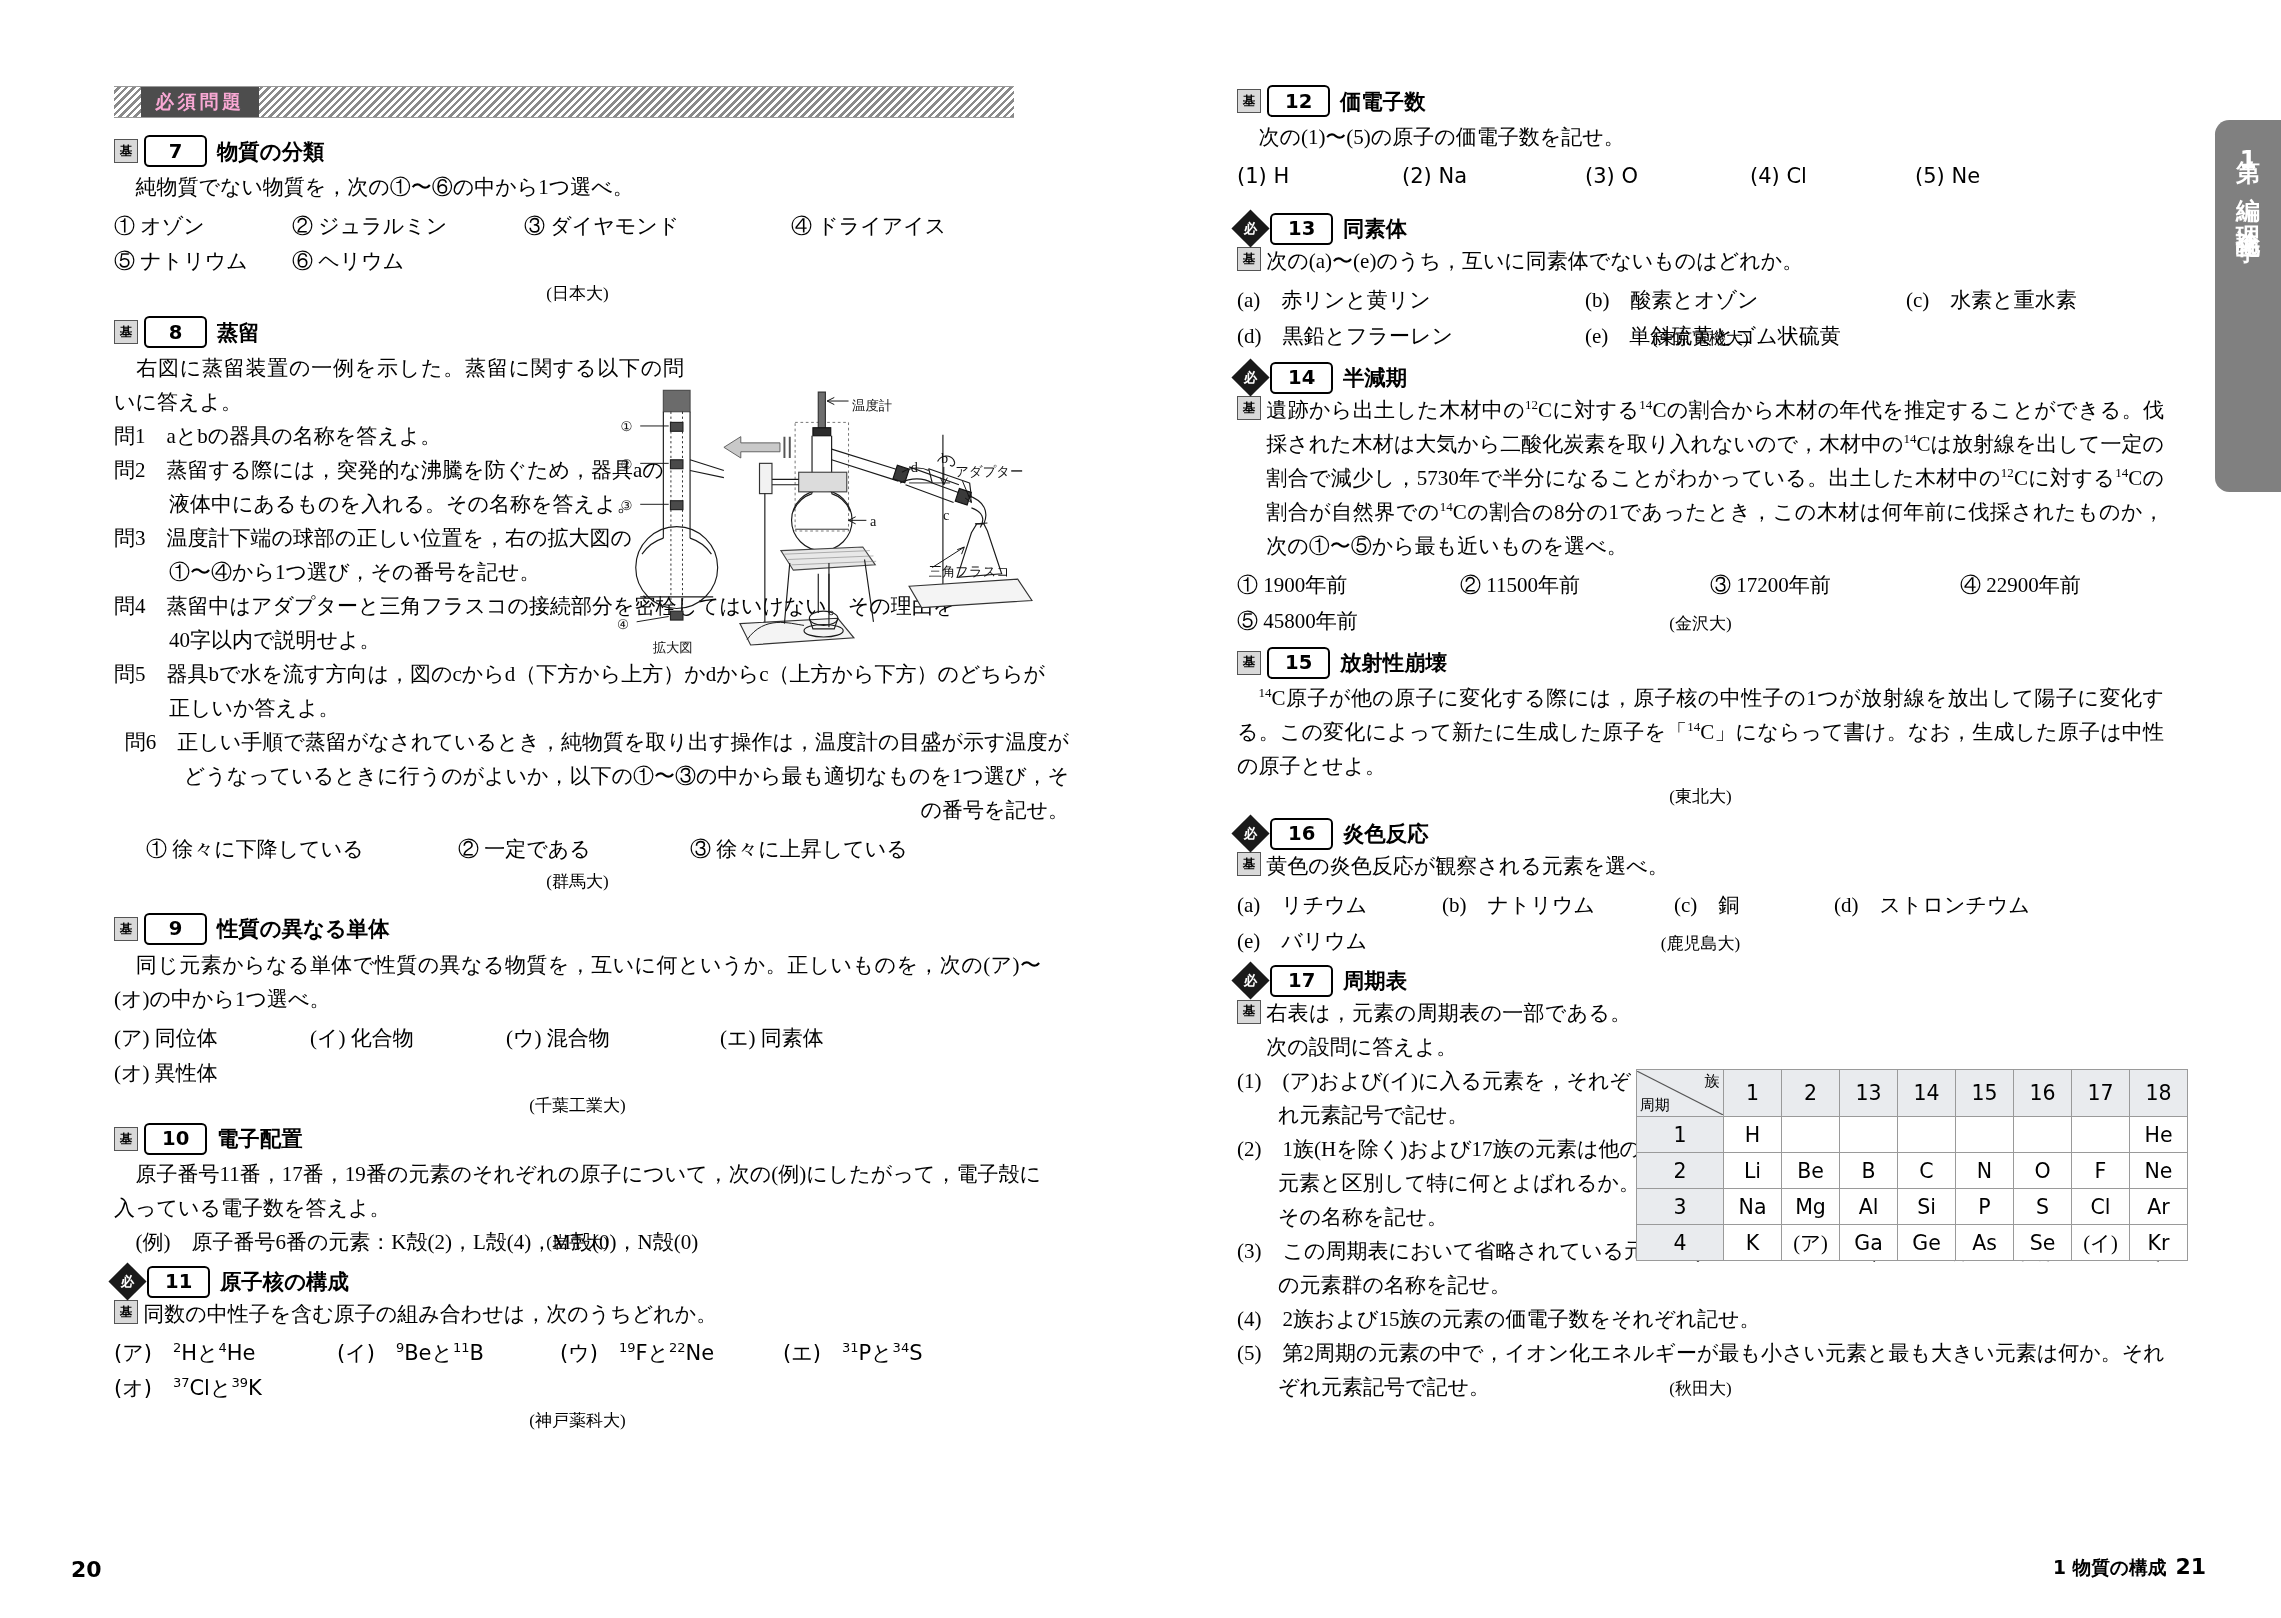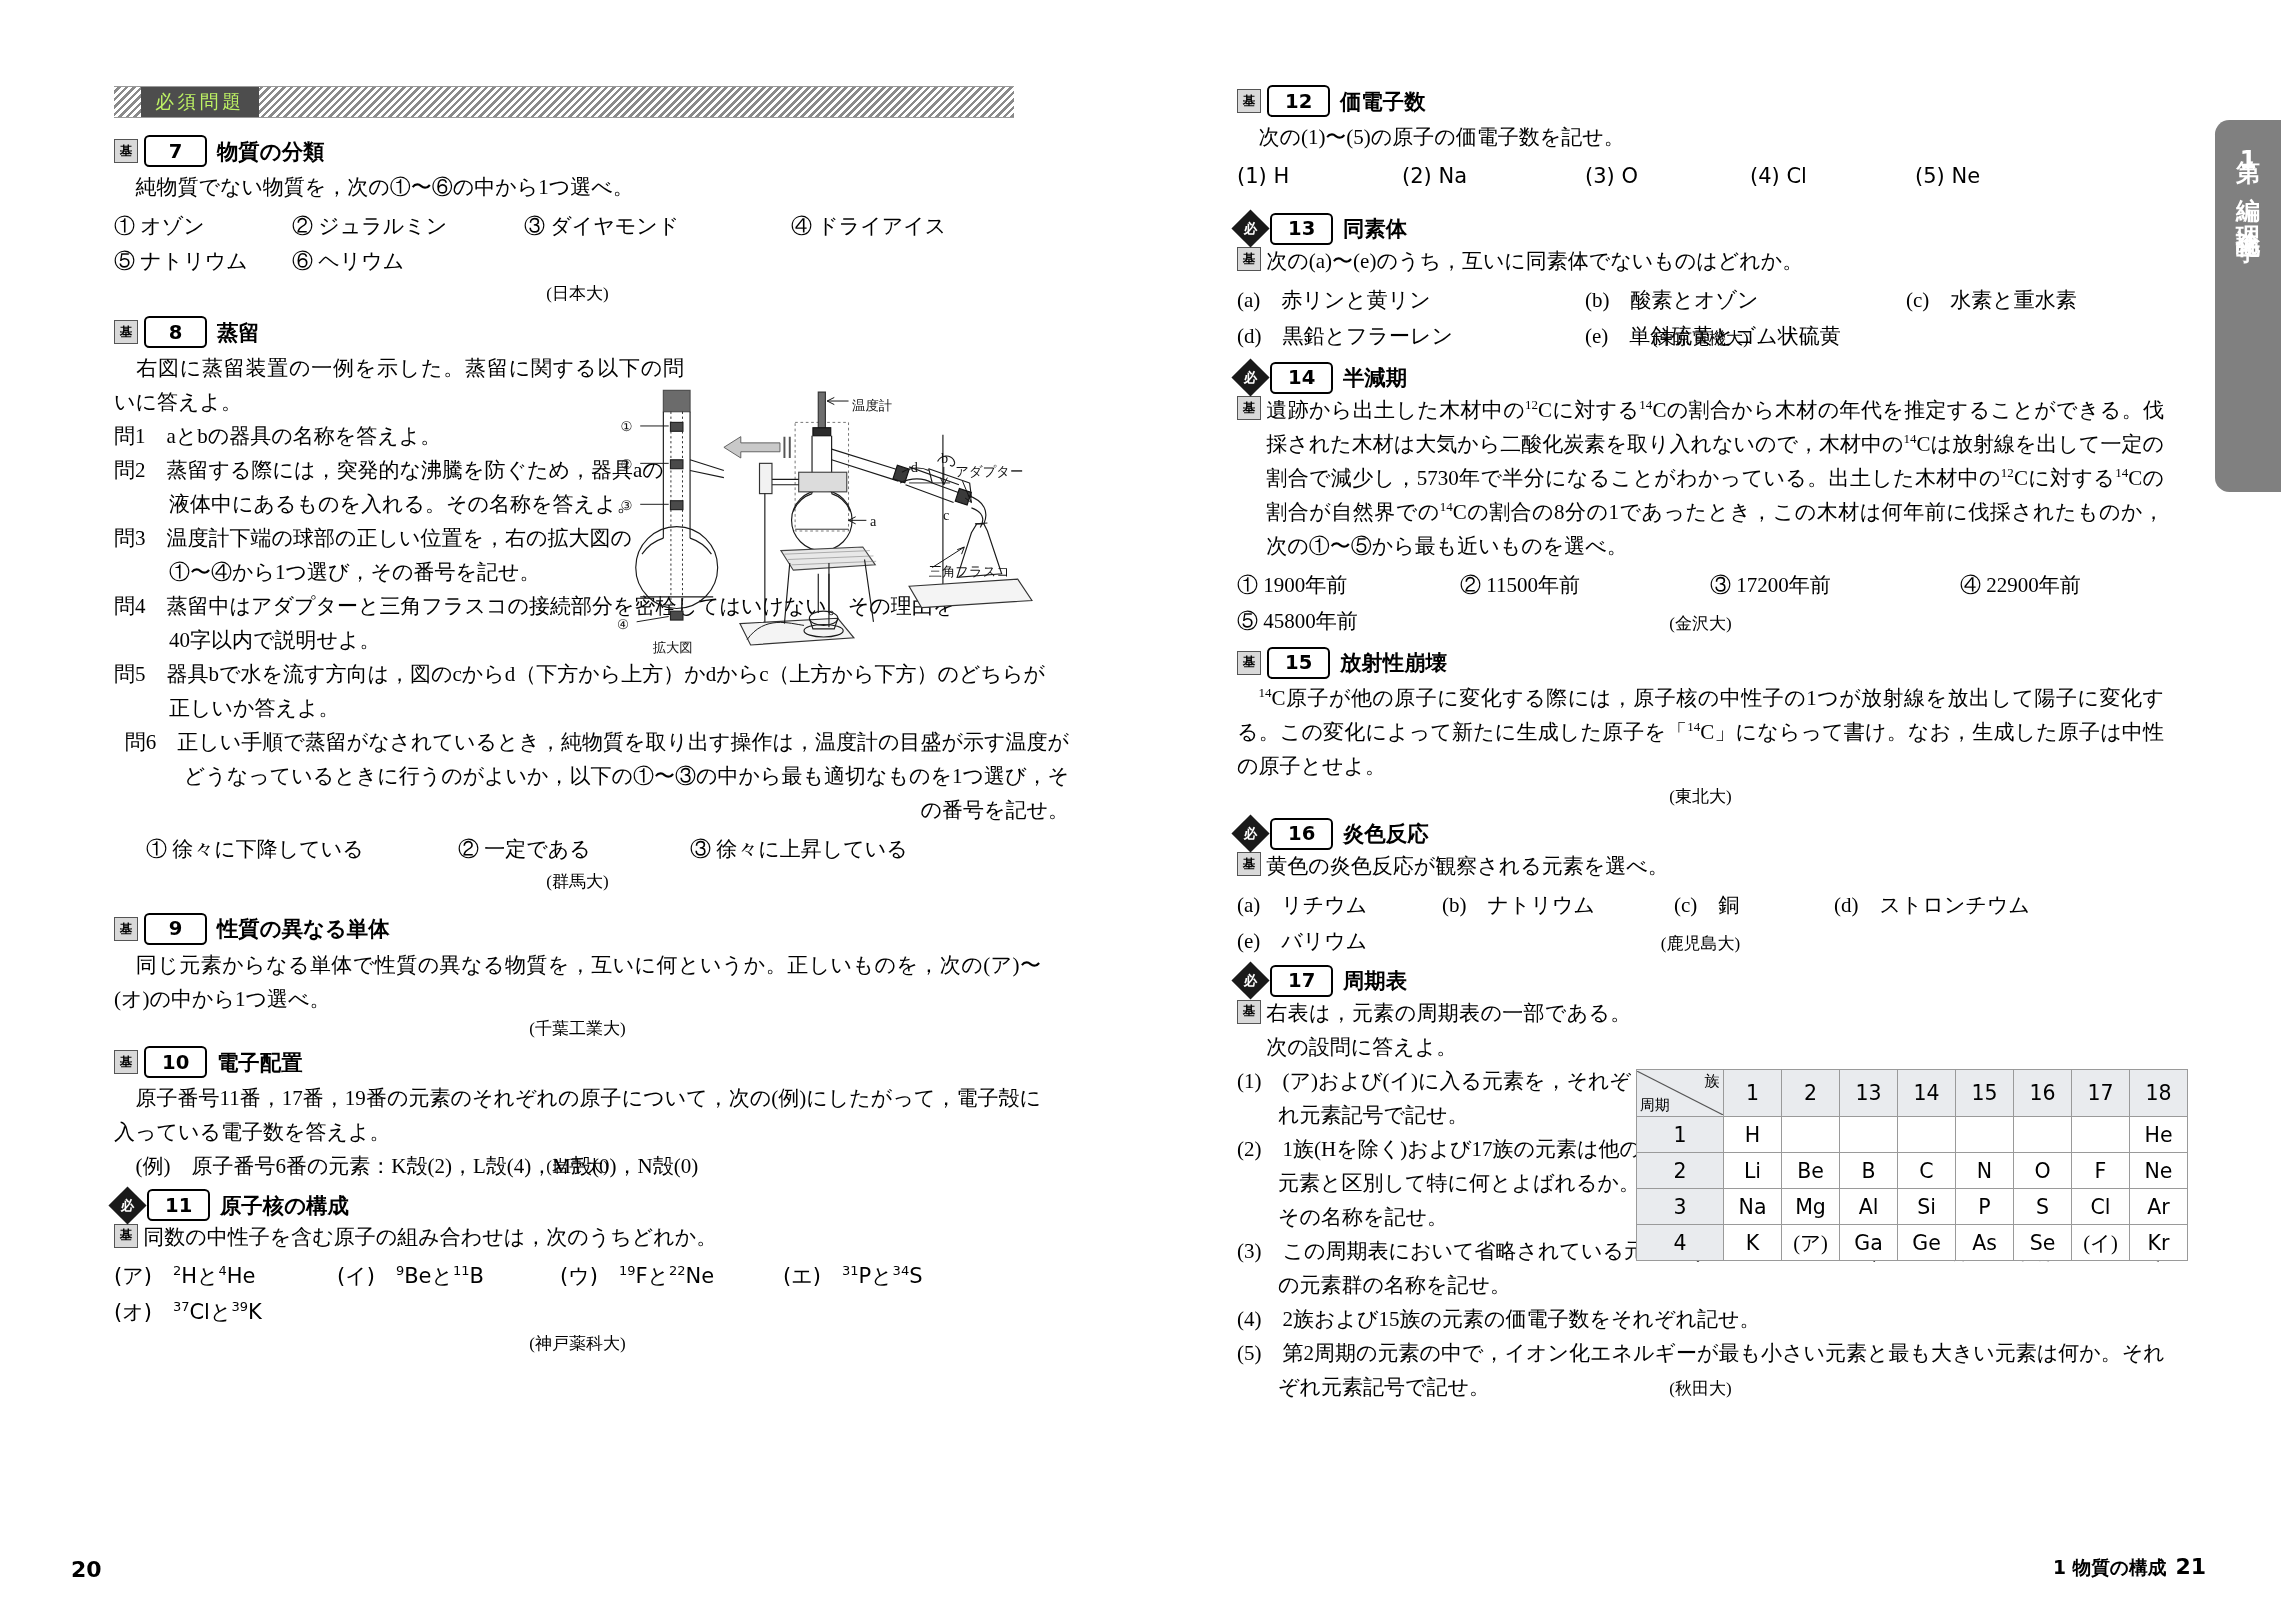--- a/index.html
+++ b/index.html
@@ -16,23 +16,23 @@
   .col-right{left:1237px;}
 
   
   .banner{
     position:relative;height:30px;margin-bottom:14.3px;width:900px;
     background:repeating-linear-gradient(135deg,#ffffff 0 2.7px,#8a8a8a 2.7px 5.3px);
     border-top:0.9px solid #9a9a9a;border-bottom:0.9px solid #9a9a9a;
   }
   .banner-label{
     position:absolute;left:27px;top:0;height:30px;line-height:30px;
-    background:#4d4d4d;color:#bef264;padding:0 14.3px;
-    font-family:"DejaVu Sans","Liberation Sans",sans-serif;
-    font-weight:normal;font-size:18.7px;letter-spacing:3.6px;
+    background:#4d4d4d;color:#f9a8d4;padding:0 14.3px;
+    font-family:"DejaVu Sans","Liberation Sans",sans-serif;
+    font-weight:bold;font-size:18.7px;letter-spacing:3.6px;
   }
 
   
   .prob{margin-top:18px;}
   .phead{display:flex;align-items:center;gap:6.2px;height:30px;}
   .badge-ki{
     display:inline-flex;align-items:center;justify-content:center;
     width:22px;height:22px;background:#d9d9d9;border:0.9px solid #555;
     font-family:"DejaVu Sans","Liberation Sans",sans-serif;
     font-size:12.5px;font-weight:bold;line-height:1;
@@ -195,20 +195,27 @@
       <div class="src">(群馬大)</div>
     </div>
 
     <div class="prob" style="margin-top:21.4px;">
       <div class="phead">
         <span class="badge-ki">基</span>
         <span class="num-box">9</span>
         <span class="ptitle">性質の異なる単体</span>
       </div>
       <div class="ptext"><span class="ind"></span><span>同じ元素からなる単体で性質の異なる物質を，互いに何というか。正しいものを，次の(ア)〜(オ)の中から1つ選べ。</span></div>
+      <div class="optgrid g9">
+        <span class="o">(ア) 同位体</span>
+        <span class="o">(イ) 化合物</span>
+        <span class="o">(ウ) 混合物</span>
+        <span class="o">(エ) 同素体</span>
+        <span class="o">(オ) 異性体</span>
+      </div>
       <div class="src">(千葉工業大)</div>
     </div>
 
     <div class="prob" style="margin-top:7.1px;">
       <div class="phead">
         <span class="badge-ki">基</span>
         <span class="num-box">10</span>
         <span class="ptitle">電子配置</span>
       </div>
       <div class="ptext"><span class="ind"></span><span>原子番号11番，17番，19番の元素のそれぞれの原子について，次の(例)にしたがって，電子殻に入っている電子数を答えよ。</span></div>

